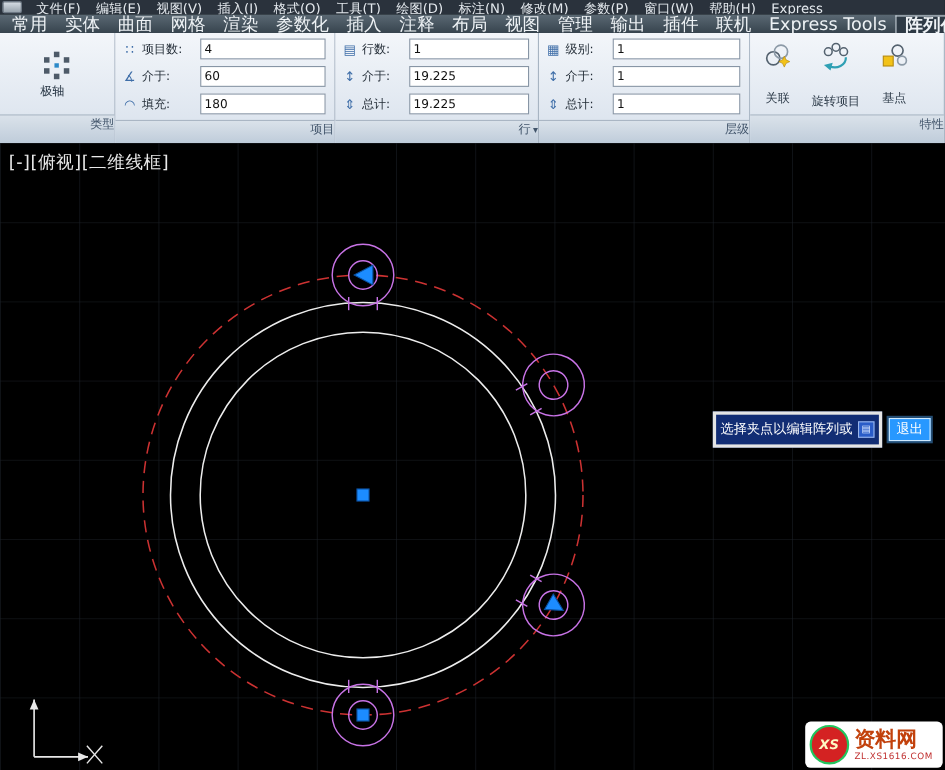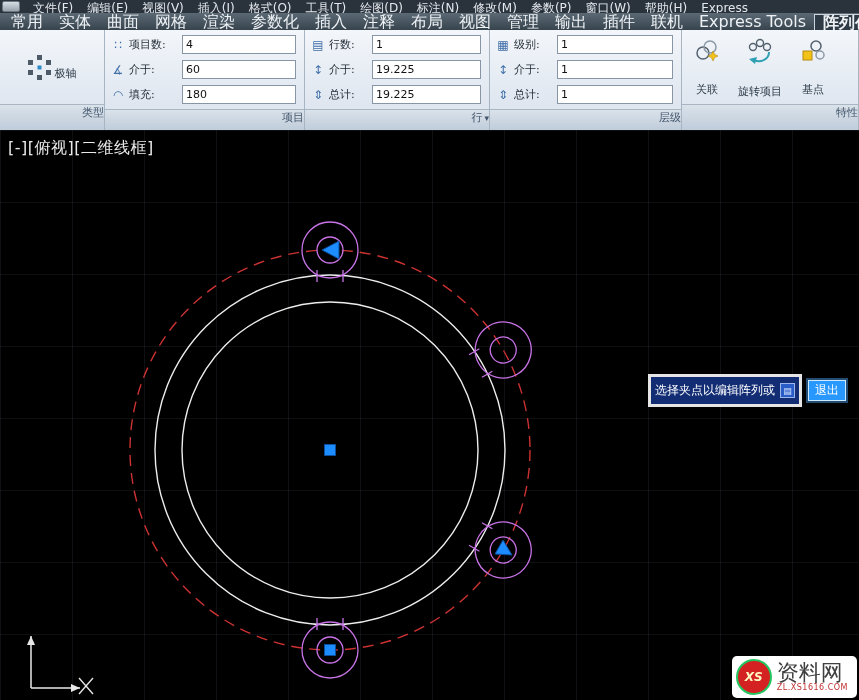--- a/index.html
+++ b/index.html
@@ -17,41 +17,41 @@
   .tab{color:#eef2f5;font-size:16px;line-height:16px;padding:0 8px;white-space:nowrap;cursor:default}
   .tab.active{background:#2e3a45;border:1px solid #ccd5dd;border-bottom:0;font-weight:bold;line-height:15px}
 
   
   .ribbon{height:100px;background:linear-gradient(#f3f6fa,#d3dde8);display:flex;flex:0 0 100px}
   .panel{display:flex;flex-direction:column;border-right:1px solid #a7b4c2;height:100px;background:linear-gradient(#f3f6fa,#d8e1ec)}
   .panel-body{height:83px;display:flex;flex-direction:column;justify-content:space-around;padding:2px 8px 2px 5px}
   .panel-body.center{align-items:center;justify-content:center}
   .panel-body.hrow{flex-direction:row;align-items:stretch;justify-content:flex-start;gap:3px;padding:3px 4px}
   .panel-label{height:29px;background:linear-gradient(#dae2ea,#bfccda);border-top:1px solid #aab6c4;text-align:right;font-size:11px;color:#41546a;line-height:15px;white-space:nowrap}
-  .big-btn{display:flex;flex-direction:row;align-items:flex-end;gap:2px;font-size:11px;color:#2c3a48;padding:4px 10px;border:1px solid transparent;border-radius:2px;cursor:default}
+  .big-btn{display:flex;flex-direction:column;align-items:flex-start;gap:2px;font-size:11px;color:#2c3a48;padding:4px 10px;border:1px solid transparent;border-radius:2px;cursor:default}
   .field-row{display:flex;align-items:center;gap:3px;height:25px}
   .field-icon{width:16px;text-align:center;color:#3f6ea8;font-size:12px;line-height:14px}
   .field-label{font-size:11px;color:#1e2832;white-space:nowrap}
   .w50{width:50px}.w40{width:40px}
   .field-input{height:19px;border:1px solid #8795a5;background:#fff;font-size:11px;padding:0 3px;flex:1;font-family:inherit;color:#111;min-width:0}
   .prop-btn{display:flex;flex-direction:column;align-items:center;justify-content:flex-start;gap:20px;font-size:11px;color:#2c3a48;padding:4px 2px 0 2px;border:1px solid transparent;border-radius:2px;white-space:nowrap;cursor:default}
   .prop-label{line-height:12px}
   .arrow-glyph{font-size:9px;color:#41546a;margin-left:2px}
 
   
   .canvas{position:relative;width:859px;height:570px;background:#000;overflow:hidden;flex:1;cursor:crosshair}
   .canvas svg.drawing{position:absolute;left:0;top:0}
   .viewport-label{position:absolute;left:8px;top:8px;color:#e9e9e9;font-size:16px;letter-spacing:.5px}
   .tooltip{position:absolute;left:648px;top:244px;display:flex;gap:6px;align-items:center}
   .tooltip-main{background:#122d74;border:3px solid #e5e5e5;color:#fff;font-size:12px;padding:5px 4px;display:flex;gap:5px;align-items:center;white-space:nowrap}
   .tooltip-kbd{background:#2a5cc8;border:1px solid #9ab6ea;color:#dce8ff;font-size:9px;width:15px;height:15px;display:flex;align-items:center;justify-content:center}
   .exit-btn{background:#2898ff;border:1px solid #cfeaff;color:#fff;padding:1px 6px;font-size:12px;box-shadow:0 0 0 2px rgba(80,170,255,.45);white-space:nowrap;cursor:default}
   .watermark{position:absolute;right:2px;bottom:2px;background:#fff;border-radius:5px;padding:3px 9px 3px 4px;display:flex;align-items:center;gap:5px}
   .wm-logo{width:36px;height:36px;background:#d42222;border-radius:50%;color:#fef9c3;font-style:italic;font-weight:bold;display:flex;align-items:center;justify-content:center;font-size:12px;border:2px solid #22c55e}
-  .wm-title{color:#404040;font-weight:normal;font-size:22px;line-height:21px}
+  .wm-title{color:#c2410c;font-weight:bold;font-size:19px;line-height:21px}
   .wm-sub{color:#c03030;font-size:8px;letter-spacing:.5px}
 </style>
 </head>
 <body>
 
 <div class="app">
 
   <div class="menubar">
     <span class="app-btn"></span>
     <span class="menu-item">文件(F)</span>

